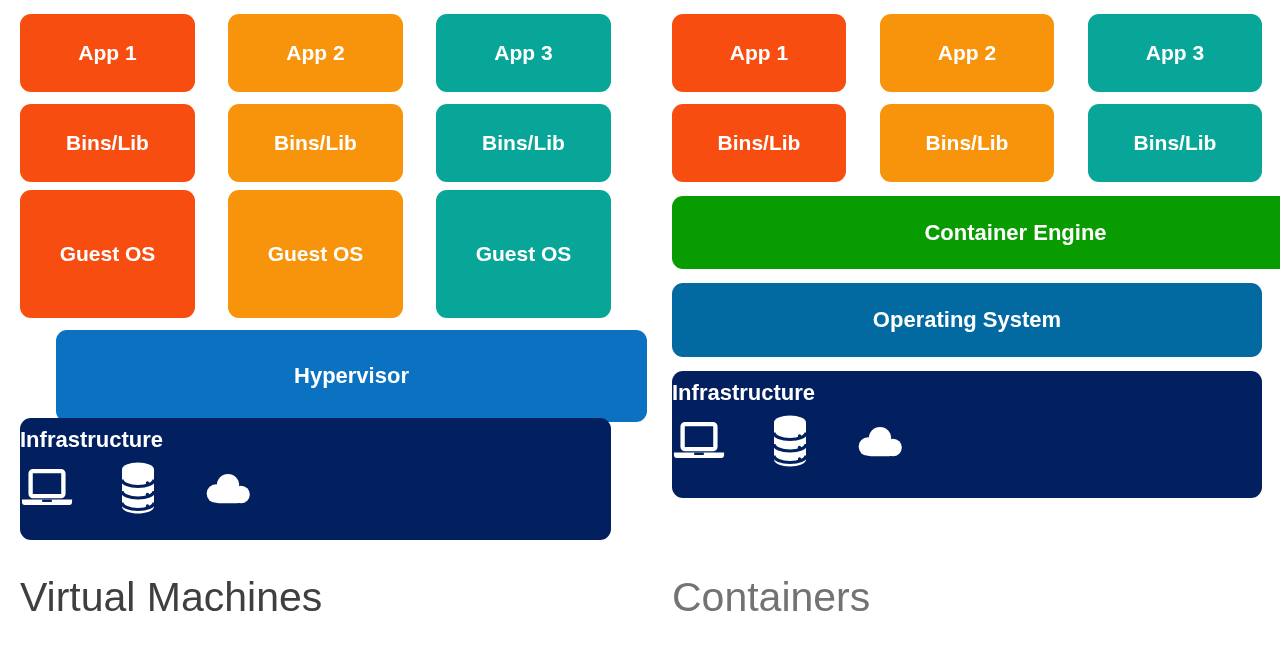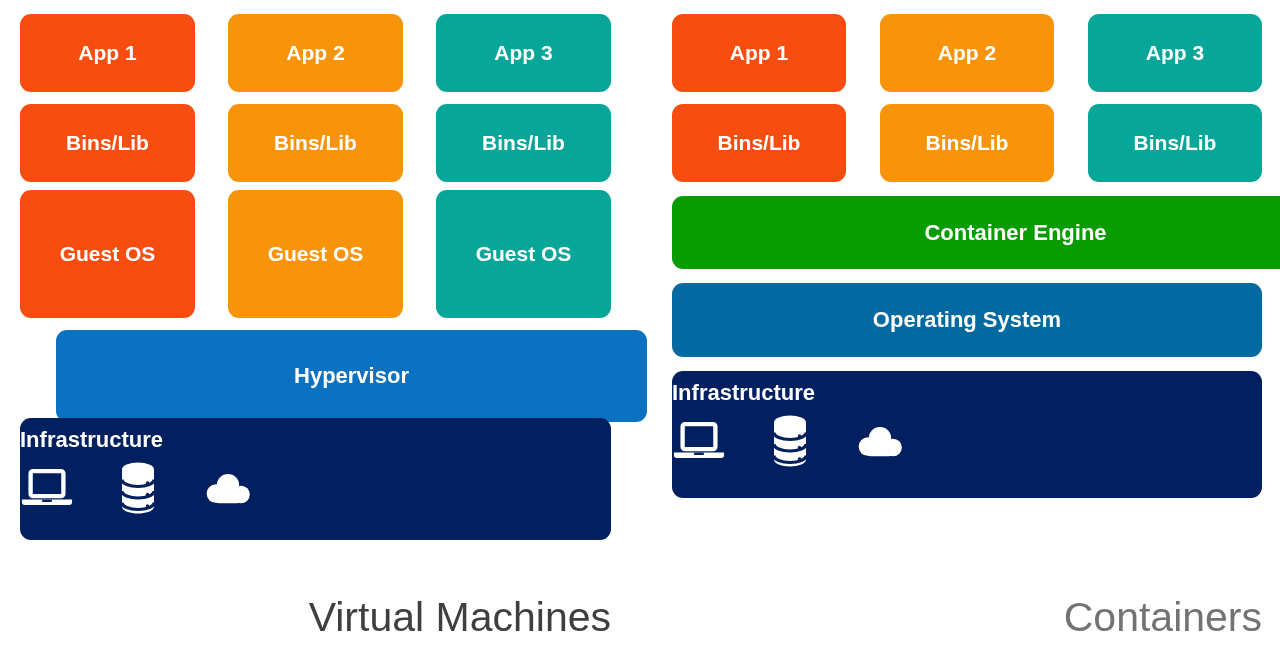--- a/index.html
+++ b/index.html
@@ -30,24 +30,23 @@
   }
   .bar.infra .bar-label { margin-top: 9px; }
   .icons {
     display: flex;
     align-items: center;
     gap: 46px;
     margin-top: 9px;
   }
   .caption {
     position: absolute;
-    text-align: right;
+    text-align: left;
     font-size: 41px;
     font-weight: 400;
-    margin-top: 20px;
   }
 </style>
 </head>
 <body>
 
 <div class="canvas">
 
   <div class="box" style="left: 20px; top: 14px; width: 175px; height: 78px; background-color: rgb(248, 77, 16);">
     <span>App 1</span>
   </div>

